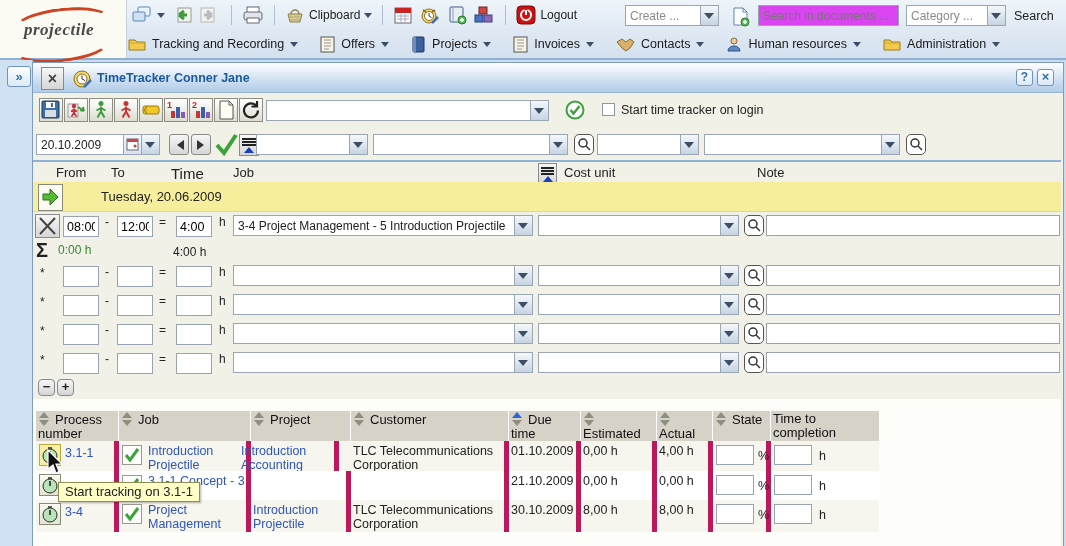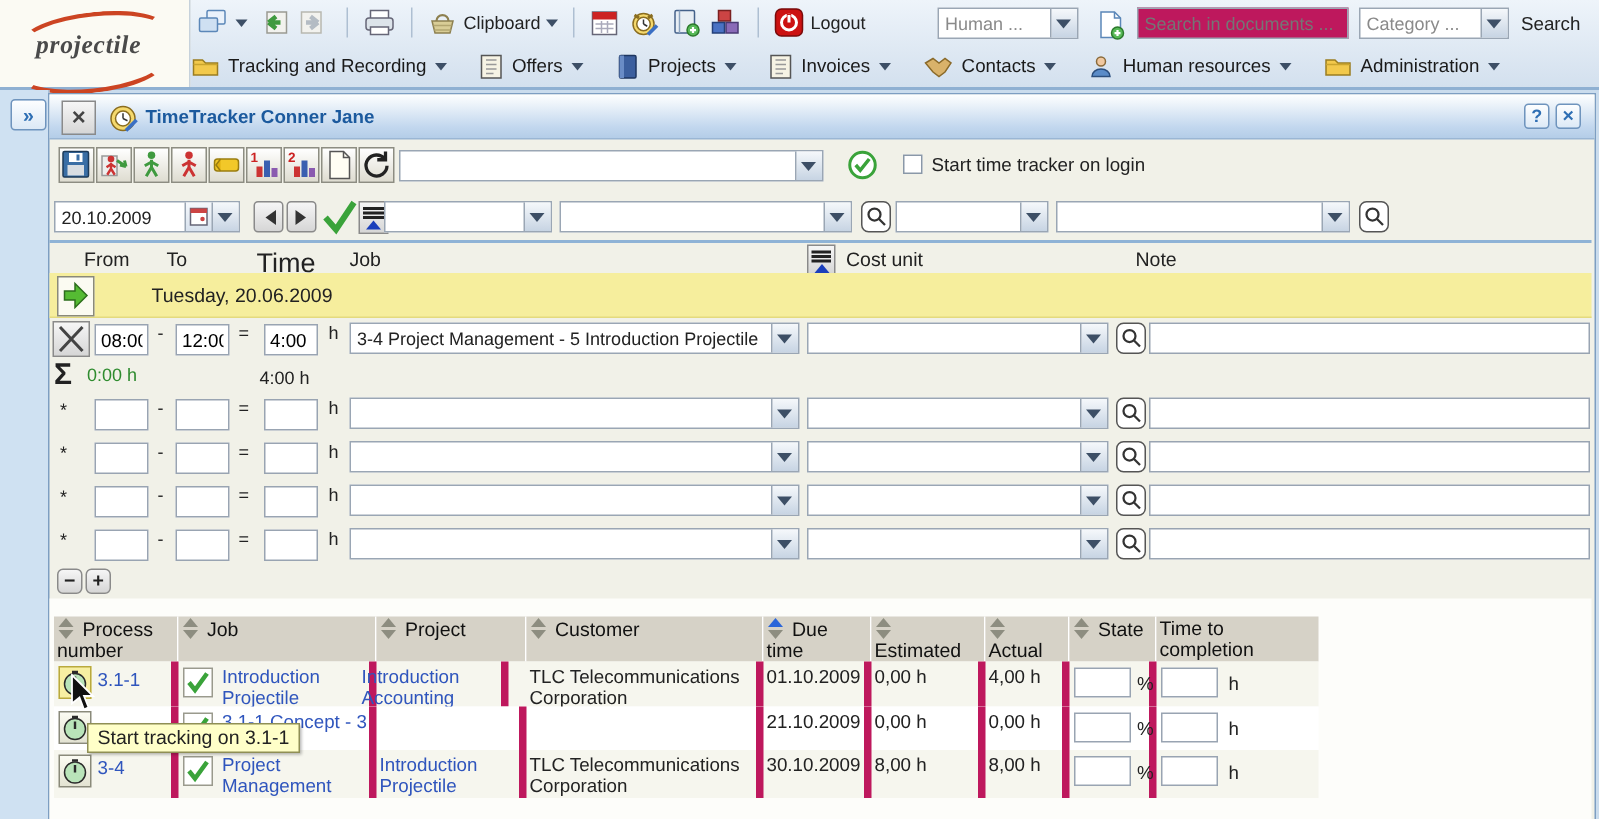--- a/index.html
+++ b/index.html
@@ -10,21 +10,21 @@
   .topbar{left:0;top:0;width:1066px;height:60px;background:linear-gradient(#eef4fa,#d3e0ee);border-bottom:2px solid #8fb0d2;box-sizing:border-box}
   .logo-panel{left:0;top:0;width:126px;height:58px;background:#fbfaf3;border-right:1px solid #c6d1db}
   .logo-txt{font:italic bold 17px "Liberation Serif","DejaVu Serif",serif;color:#4a4a4a;letter-spacing:.5px}
   .swoosh{position:absolute;border:3px solid transparent;border-top:3px solid #cc4422;border-radius:50%}
   .tbrow1{left:128px;top:0;height:30px;display:flex;align-items:center}
   .tbrow2{left:128px;top:30px;height:28px;display:flex;align-items:center}
   .tsep{width:1px;height:20px;background:#aebfd2;margin:0 7px}
   .flat-btn{display:flex;align-items:center;gap:4px;padding:2px 3px;cursor:default}
   .caret{width:0;height:0;border:4px solid transparent;border-top:5px solid #3d4f66;margin-top:4px}
   .menu-item{display:flex;align-items:center;gap:6px;margin-right:22px;font-size:12.5px;color:#1a1a1a}
-  .field{border:1px solid #9aa6b4;background:#be185d;height:21px;box-sizing:border-box;font-size:12px}
+  .field{border:1px solid #9aa6b4;background:#d946ef;height:21px;box-sizing:border-box;font-size:12px}
   .ghost{color:#8a8a8a}
   .selbox{position:absolute;height:21px;border:1px solid #9aa6b4;background:#fff;box-sizing:border-box}
   .selbox .txt{position:absolute;left:4px;top:3px;right:19px;overflow:hidden;white-space:nowrap}
   .selbox .vb{position:absolute;right:0;top:0;bottom:0;width:17px;background:linear-gradient(#f5f8fb,#c7d4e3);border-left:1px solid #9aa6b4}
   .selbox .vb::after{content:"";position:absolute;left:3px;top:7px;border:5px solid transparent;border-top:6px solid #3d4f66}
   
   .win{left:32px;top:62px;width:1030px;height:486px;background:#f1f1e8;border:1px solid #7d9ec2}
   .titlebar{left:0;top:0;width:100%;height:30px;background:linear-gradient(#feffff,#c2d7ee 75%,#b4cde8);border-bottom:1px solid #9ab6d4;box-sizing:border-box}
   .wtitle{color:#1c5a9e;font-weight:bold;font-size:12.5px}
   .bevel{border:1px solid #8d8d82;background:linear-gradient(#ffffff,#dedcd0);box-sizing:border-box}
@@ -144,21 +144,21 @@
     </span>
   </div>
 
   <div class="abs logo-panel">
     <div class="swoosh" style="left:14px;top:8px;width:92px;height:26px;transform:rotate(-6deg)"></div>
     <span class="abs logo-txt" style="left:24px;top:20px">projectile</span>
     <div class="swoosh" style="left:12px;top:30px;width:92px;height:26px;transform:rotate(174deg)"></div>
   </div>
 
   <div class="abs selbox" style="left:625px;top:5px;width:94px">
-    <span class="txt ghost">Human ...</span>
+    <span class="txt ghost">Create ...</span>
     <span class="vb"></span>
   </div>
   <span class="abs flat-btn" style="left:727px;top:4px">
     <svg width="20" height="21">
         <path d="M4 2 h9 l4 4 v13 h-13 z" fill="#fff" stroke="#5b87b8"></path>
         <path d="M13 2 v4 h4" fill="none" stroke="#5b87b8"></path>
         <circle cx="15" cy="16" r="4" fill="#57b957" stroke="#2c7a2c"></circle>
         <path d="M15 14 v4 M13 16 h4" stroke="#fff" stroke-width="1.5"></path>
       </svg>
   </span>
@@ -374,21 +374,21 @@
       <svg width="18" height="19">
           <circle cx="8" cy="8" r="4" fill="none" stroke="#333" stroke-width="1.5"></circle>
           <path d="M11 11 l4 4" stroke="#333" stroke-width="1.5"></path>
         </svg>
     </div>
 
     <div class="divider" style="top:97px"></div>
 
     <span class="lbl" style="left:23px;top:102px;font-size:13px">From</span>
     <span class="lbl" style="left:78px;top:102px;font-size:13px">To</span>
-    <span class="lbl" style="left:138px;top:102px;font-size:18px">Time</span>
+    <span class="lbl" style="left:138px;top:102px;font-size:15px">Time</span>
     <span class="lbl" style="left:200px;top:102px;font-size:13px">Job</span>
     <div class="abs graybtn" style="left:505px;top:100px;width:19px;height:20px">
       <span class="sortlines">
           <b></b>
           <b></b>
           <b></b>
           <span></span>
         </span>
     </div>
     <span class="lbl" style="left:531px;top:102px;font-size:13px">Cost unit</span>

